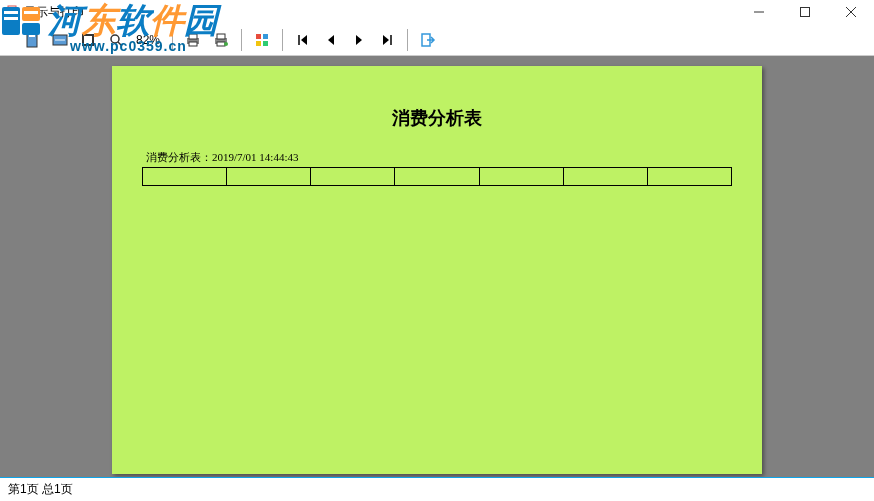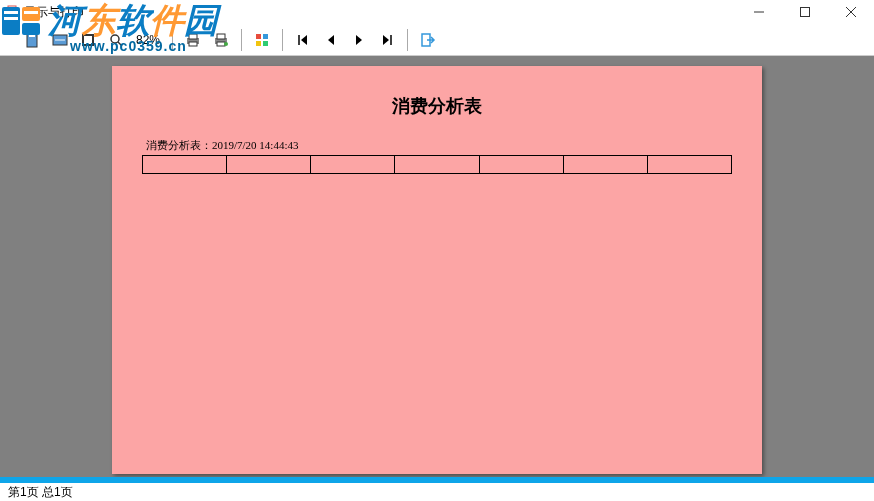--- a/index.html
+++ b/index.html
@@ -84,23 +84,23 @@
       bottom: 24px;
       background: #808080;
       display: flex;
       justify-content: center;
       overflow: auto;
     }
     .page {
       margin-top: 10px;
       width: 650px;
       height: 408px;
-      background: #fca5a5;
+      background: #bef264;
       box-shadow: 2px 2px 4px rgba(0,0,0,0.4);
-      padding: 28px 30px;
+      padding: 40px 30px;
       position: relative;
     }
     .doc-title {
       text-align: center;
       font-size: 18px;
       font-weight: bold;
       font-family: KaiTi, SimSun, serif;
       margin-bottom: 20px;
     }
     .print-time {
@@ -116,21 +116,21 @@
     .data-table td {
       border: 1px solid #000;
       height: 18px;
     }
     .status-bar {
       position: absolute;
       bottom: 0;
       left: 0;
       right: 0;
       height: 24px;
-      border-top: 6px solid #0ea5e9;
+      border-top: 1px solid #0ea5e9;
       display: flex;
       align-items: center;
       padding: 0 8px;
       font-size: 12px;
       background: #fff;
       z-index: 2;
     }
     .watermark {
       position: absolute;
       top: 0;
@@ -301,21 +301,21 @@
         <rect x="2" y="2" width="8" height="12" fill="none" stroke="#3498db" stroke-width="1.5"></rect>
         <path d="M 7 8 L 14 8 M 11 5 L 14 8 L 11 11" fill="none" stroke="#3498db" stroke-width="1.5"></path>
       </svg>
   </div>
 </div>
 
 <div class="preview-area">
   <div class="page">
     <div class="doc-title">消费分析表</div>
     <div class="print-time">
-      <span>消费分析表：</span><span>2019/7/20 14:44:43</span>
+      <span>消费分析表：</span><span>2019/7/01 14:44:43</span>
     </div>
     <table class="data-table">
       <tbody>
           <tr>
         <td></td>
         <td></td>
         <td></td>
         <td></td>
         <td></td>
         <td></td>

